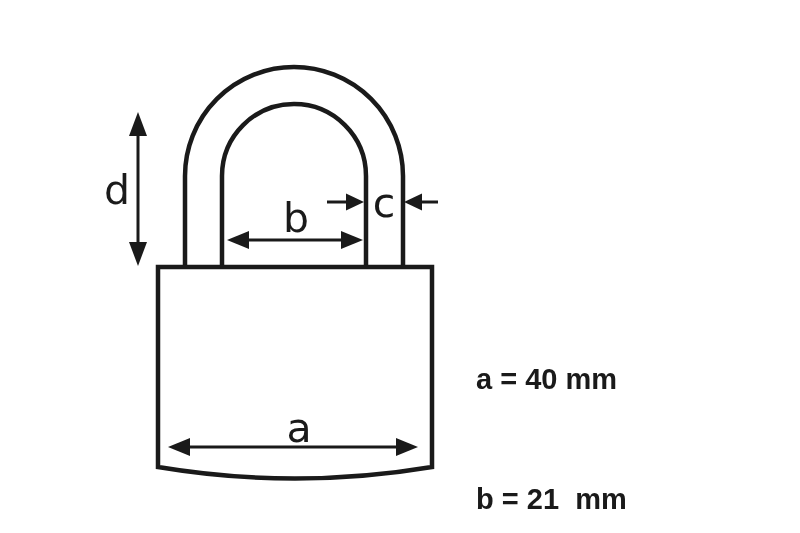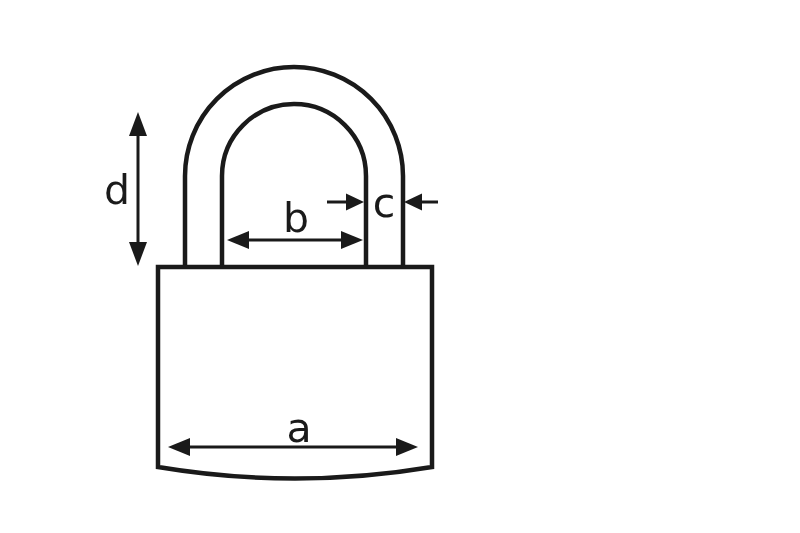--- a/index.html
+++ b/index.html
@@ -95,17 +95,19 @@
     <g>
       <line class="dim-line" x1="188" y1="447" x2="398" y2="447"></line>
       <polygon class="dim-head" points="168,447 190,438 190,456"></polygon>
       <polygon class="dim-head" points="418,447 396,438 396,456"></polygon>
     </g>
     <text class="dim-label" x="299" y="442" text-anchor="middle">a</text>
 
   </svg>
 
   <div class="legend">
+    <div>a = 40 mm</div>
+    <div>b = 21  mm</div>
     
     
   </div>
 
 </div>
 
 </body></html>

